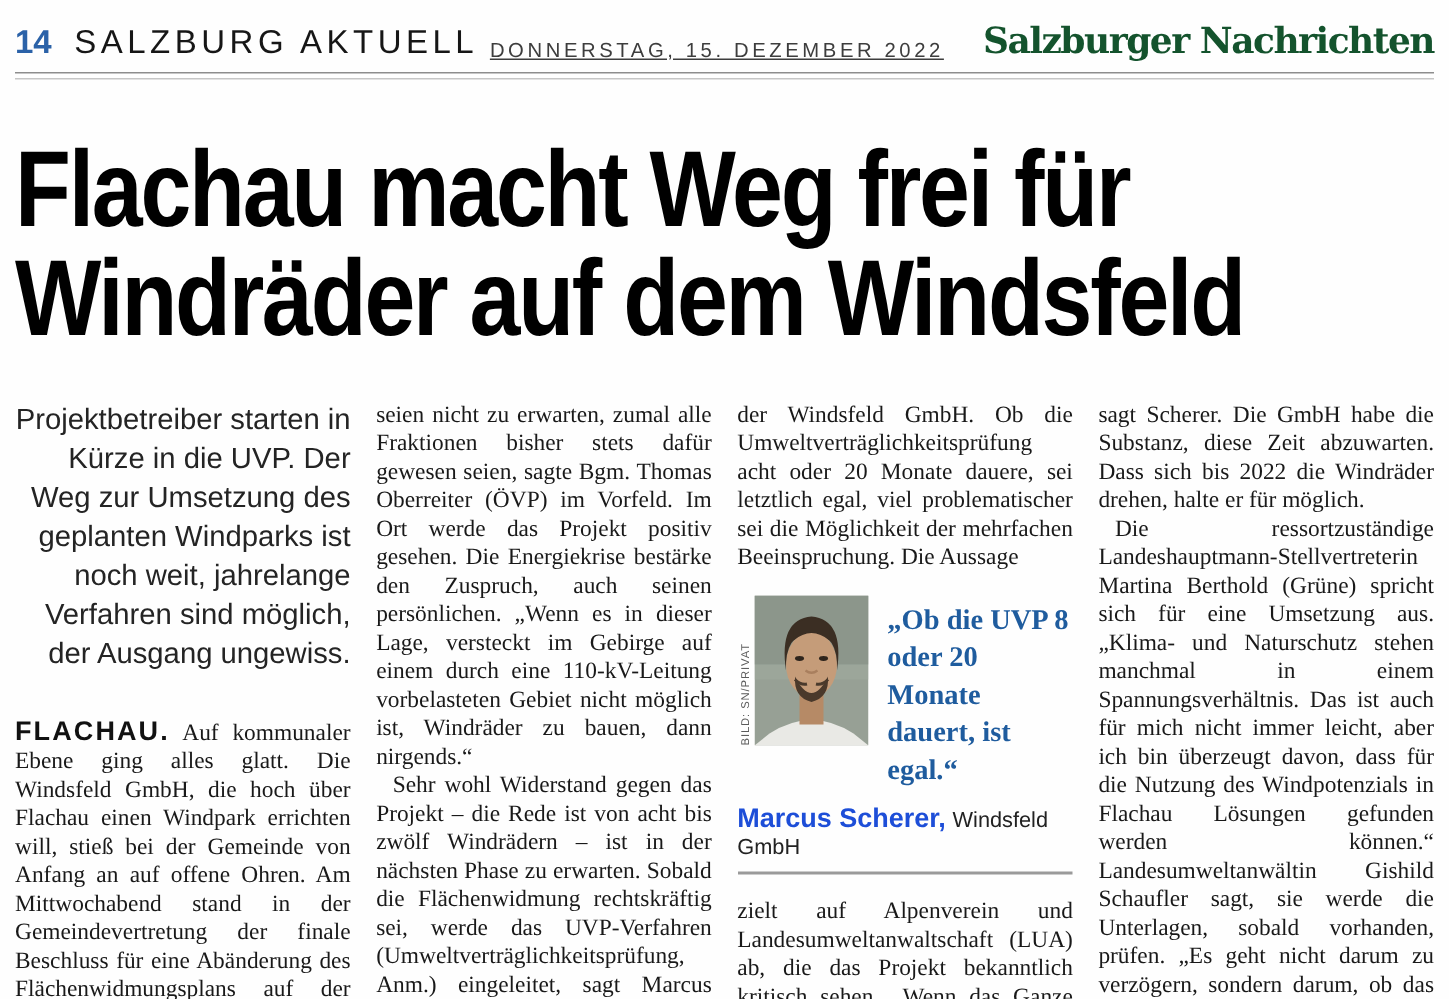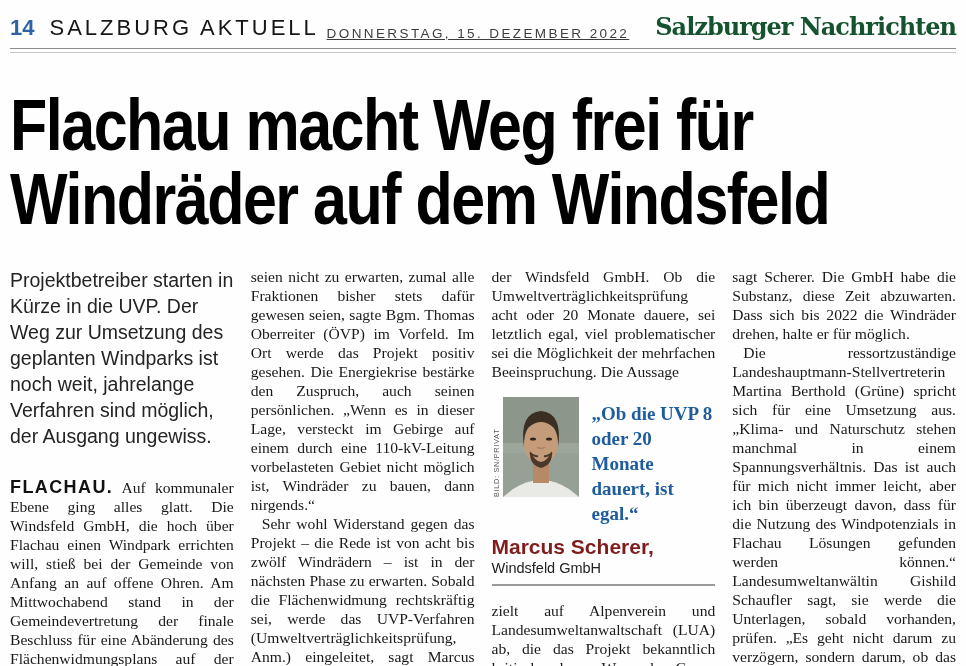--- a/index.html
+++ b/index.html
@@ -16,34 +16,34 @@
   .head-rules { margin-top:7px; border-top:1px solid #8d8d8d; border-bottom:1px solid #c6c6c6; height:5px; }
 
   
   .headline-wrap { height:162px; margin-top:36px; overflow:visible; }
   .headline { font-family:"Liberation Sans", sans-serif; font-weight:bold; font-size:61px; line-height:1.02; letter-spacing:-1.5px; color:#000; transform:scaleY(1.18); transform-origin:top left; white-space:nowrap; }
 
   
   .columns { display:flex; gap:17px; margin-top:16px; }
   .col { flex:1 1 0; min-width:0; }
 
-  .lead { font-family:"Liberation Sans", sans-serif; font-size:19.5px; line-height:26px; color:#242424; margin-bottom:29px; }
+  .lead { font-family:"Liberation Sans", sans-serif; font-size:19.5px; line-height:26px; color:#242424; margin-bottom:29px;text-align:right; }
   .body-text { font-size:15.6px; line-height:19px; text-align:justify; color:#191919; hyphens:auto; }
   .loc-tag { font-family:"Liberation Sans", sans-serif; font-weight:bold; font-size:18px; letter-spacing:1.4px; color:#111; }
   .indent { text-indent:11px; }
   .para-gap { margin-top:0; }
 
   
   .quote-box { margin:16px 0 4px 0; }
   .photo-row { display:flex; align-items:flex-start; }
   .photo-credit { writing-mode:vertical-rl; transform:rotate(180deg); font-family:"Liberation Sans", sans-serif; font-size:7.5px; letter-spacing:0.6px; color:#5a5a5a; height:100px; margin-right:2px; }
   .portrait { width:76px; height:100px; flex:0 0 auto; }
   .pull-quote { font-family:"Liberation Serif", serif; font-weight:bold; font-size:19px; line-height:25px; color:#1f5c9e; margin-left:13px; padding-top:4px; }
   .attribution { margin-top:9px; font-family:"Liberation Sans", sans-serif; }
-  .person-name { font-weight:bold; font-size:21px; color:#7f1d1d; }
+  .person-name { font-weight:bold; font-size:18px; color:#1d4ed8; }
   .person-org { font-size:14.5px; color:#222; }
   .caption-rule { border:none; border-top:2px solid #9a9a9a; margin:7px 0 15px 0; }
 </style>
 </head>
 <body>
 
 <div class="page">
 
   <header class="masthead">
     <span class="page-num">14</span>

